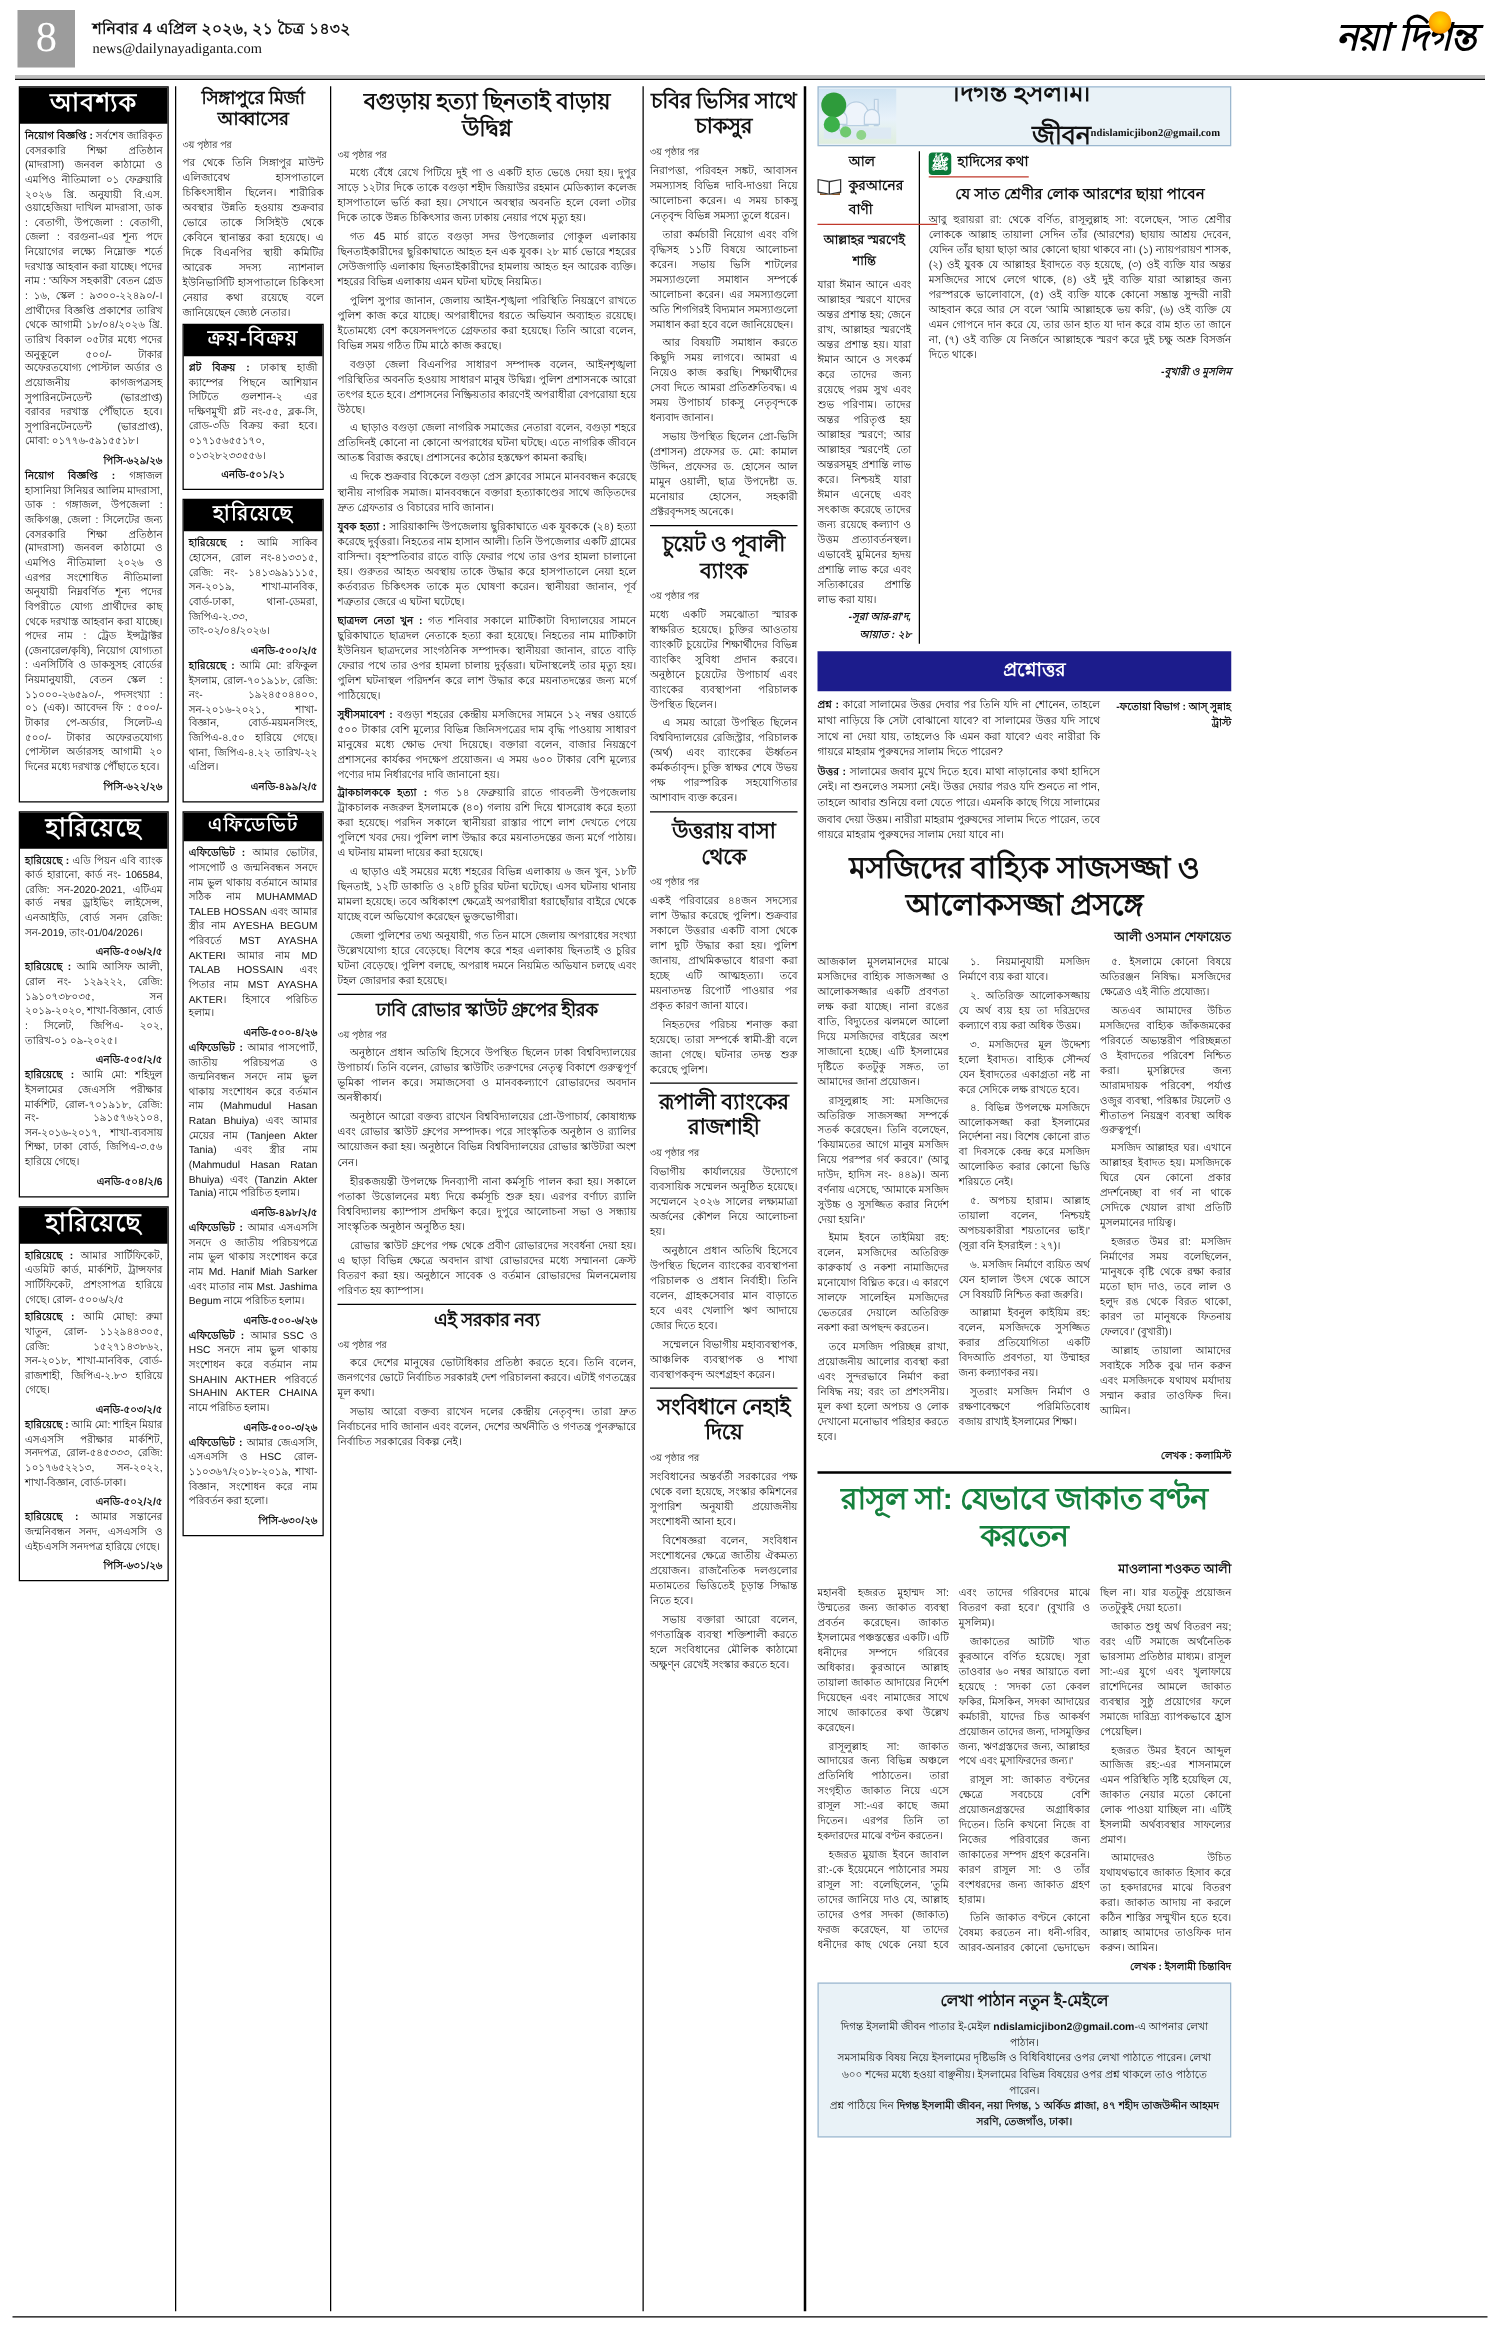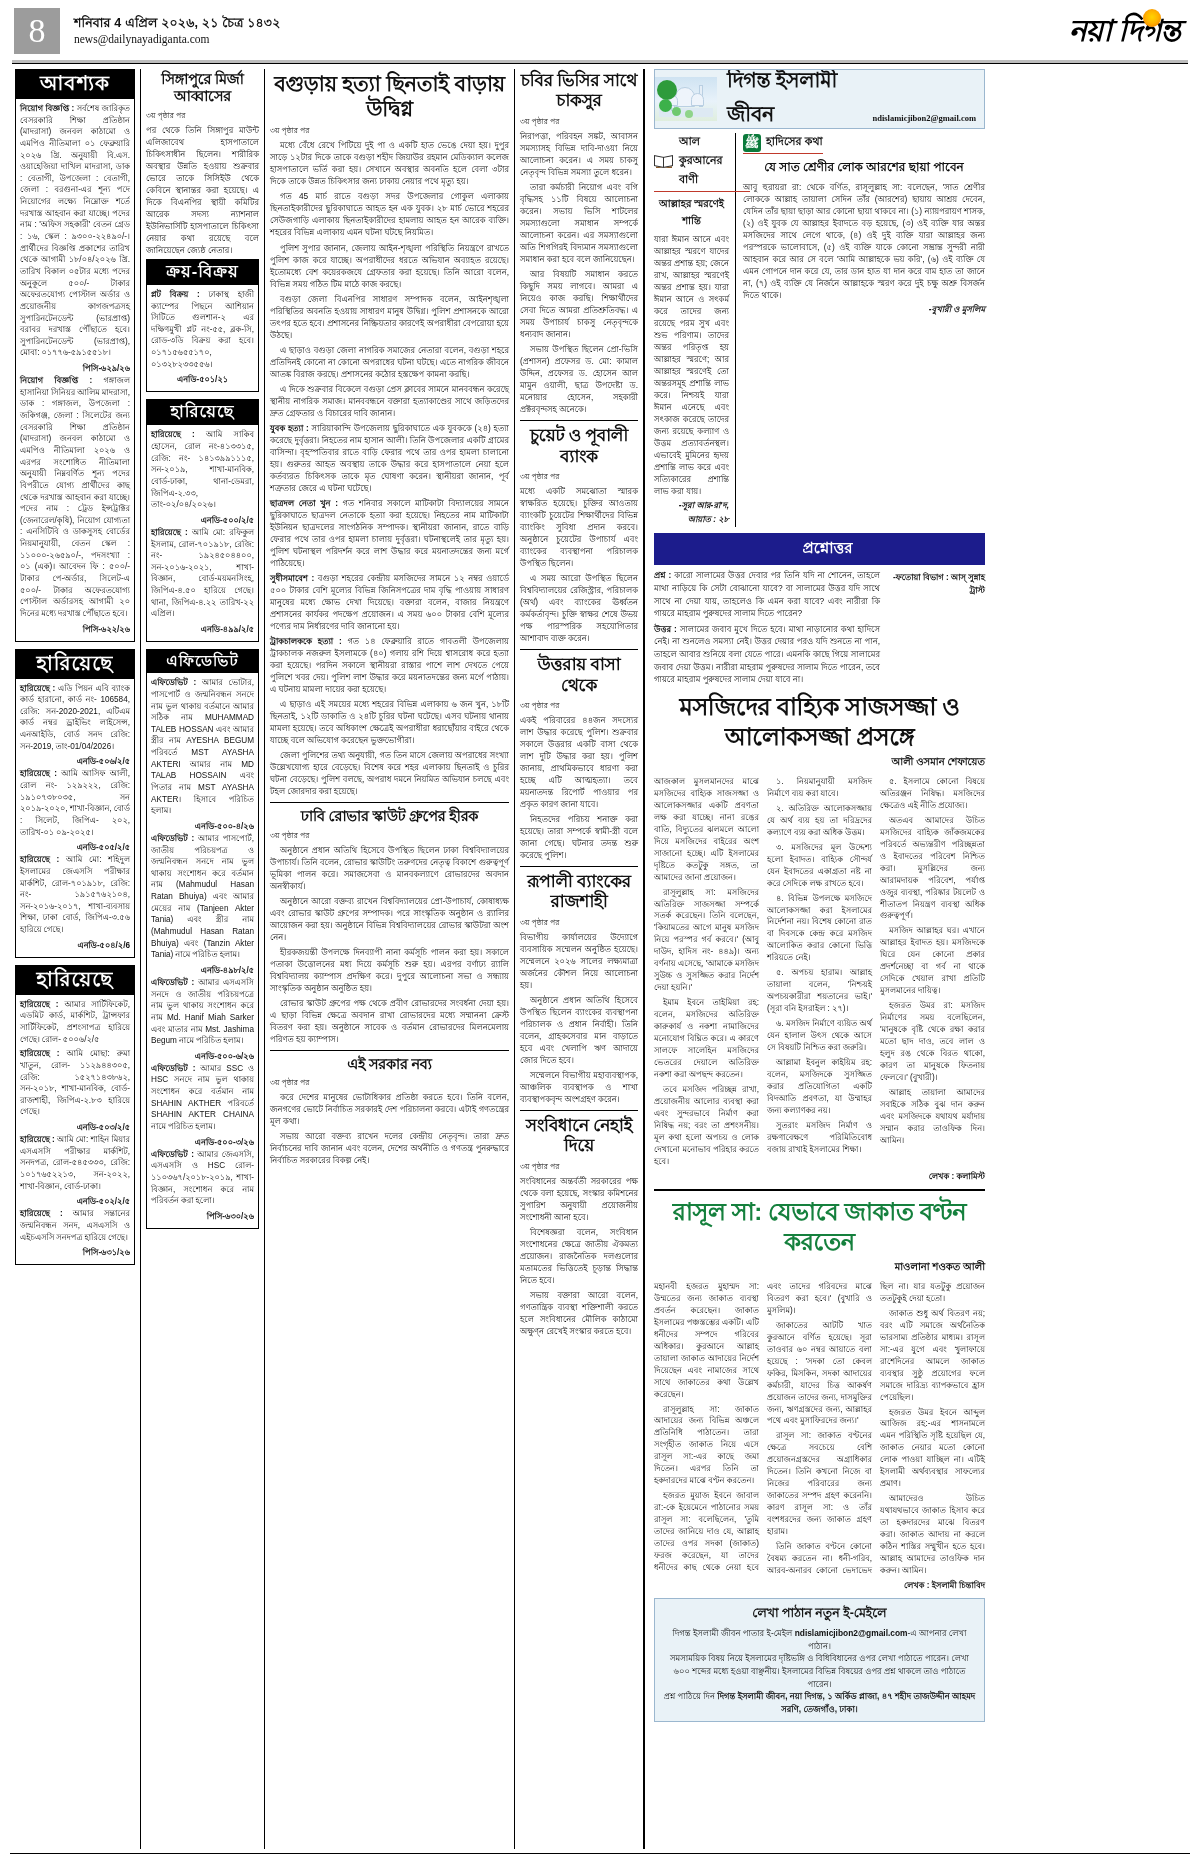--- a/index.html
+++ b/index.html
@@ -61,37 +61,37 @@
     font-size:8.2px; line-height:1.42; text-align:justify;
     hyphens:auto; word-spacing:-0.3px;
   }
   .ctext b { font-weight:bold; }
   .ref { text-align:right; font-size:8.2px; font-weight:bold; margin-top:1px; }
   .refc { text-align:center; font-size:8.2px; font-weight:bold; margin-top:1px; }
   .para { margin:0 0 3px 0; }
 
   
   .newshead {
-    font-size:21px; font-weight:bold; text-align:center; line-height:1.2;
+    font-size:18px; font-weight:bold; text-align:center; line-height:1.2;
     margin:2px 0 3px 0; letter-spacing:-.3px;
   }
   .newshead.sm { font-size:14.5px; }
   .newshead.xs { font-size:17px; }
   .contfrom { font-size:7.6px; margin:0 0 2px 0; }
   .ntext { font-size:8.3px; line-height:1.45; text-align:justify; }
   .ntext p { margin:0 0 3px 0; text-indent:10px; }
   .ntext p.noind { text-indent:0; }
   .sub { font-weight:bold; }
   .hr-thin { border-top:1px solid #000; margin:5px 0 5px 0; }
   .hr-thick { border-top:2px solid #000; margin:6px 0 5px 0; }
 
   
   .isl-banner {
     border:1px solid #9bb7cf; background:#e9f2f7; display:flex; align-items:center;
-    height:60px; margin-bottom:4px; overflow:hidden;
+    height:48px; margin-bottom:4px; overflow:hidden;text-align:right;
   }
   .isl-pic {
     width:62px; height:44px; flex:0 0 auto; position:relative; overflow:hidden;
     background:linear-gradient(#cfe3f2 0%, #e8f2fa 55%, #dfeede 100%);
   }
   .dome { position:absolute; background:#eef4fb; border:1px solid #b9cfe2; }
   .d1 { width:20px;height:20px;border-radius:50% 50% 0 0; left:20px; top:10px; }
   .d2 { width:13px;height:13px;border-radius:50% 50% 0 0; left:36px; top:16px; }
   .d3 { width:11px;height:11px;border-radius:50% 50% 0 0; left:12px; top:18px; }
   .minaret { position:absolute; width:4px; height:22px; background:#e5eef7; border:1px solid #b9cfe2; }
@@ -264,21 +264,21 @@
     </div>
 
     <div class="col c3">
 
       <div>
         <div class="newshead">বগুড়ায় হত্যা ছিনতাই বাড়ায় উদ্বিগ্ন</div>
         <div class="contfrom">৩য় পৃষ্ঠার পর</div>
         <div class="ntext">
           <p>মধ্যে বেঁধে রেখে পিটিয়ে দুই পা ও একটি হাত ভেঙে দেয়া হয়। দুপুর সাড়ে ১২টার দিকে তাকে বগুড়া শহীদ জিয়াউর রহমান মেডিক্যাল কলেজ হাসপাতালে ভর্তি করা হয়। সেখানে অবস্থার অবনতি হলে বেলা ৩টার দিকে তাকে উন্নত চিকিৎসার জন্য ঢাকায় নেয়ার পথে মৃত্যু হয়।</p>
           <p>গত 45 মার্চ রাতে বগুড়া সদর উপজেলার গোকুল এলাকায় ছিনতাইকারীদের ছুরিকাঘাতে আহত হন এক যুবক। ২৮ মার্চ ভোরে শহরের সেউজগাড়ি এলাকায় ছিনতাইকারীদের হামলায় আহত হন আরেক ব্যক্তি। শহরের বিভিন্ন এলাকায় এমন ঘটনা ঘটছে নিয়মিত।</p>
-          <p>পুলিশ সুপার জানান, জেলায় আইন-শৃঙ্খলা পরিস্থিতি নিয়ন্ত্রণে রাখতে পুলিশ কাজ করে যাচ্ছে। অপরাধীদের ধরতে অভিযান অব্যাহত রয়েছে। ইতোমধ্যে বেশ কয়েরকজযে গ্রেফতার করা হয়েছে। তিনি আরো বলেন, বিভিন্ন সময় গঠিত টিম মাঠে কাজ করছে।</p>
+          <p>পুলিশ সুপার জানান, জেলায় আইন-শৃঙ্খলা পরিস্থিতি নিয়ন্ত্রণে রাখতে পুলিশ কাজ করে যাচ্ছে। অপরাধীদের ধরতে অভিযান অব্যাহত রয়েছে। ইতোমধ্যে বেশ কয়েসনদপতে গ্রেফতার করা হয়েছে। তিনি আরো বলেন, বিভিন্ন সময় গঠিত টিম মাঠে কাজ করছে।</p>
           <p>বগুড়া জেলা বিএনপির সাধারণ সম্পাদক বলেন, আইনশৃঙ্খলা পরিস্থিতির অবনতি হওয়ায় সাধারণ মানুষ উদ্বিগ্ন। পুলিশ প্রশাসনকে আরো তৎপর হতে হবে। প্রশাসনের নিষ্ক্রিয়তার কারণেই অপরাধীরা বেপরোয়া হয়ে উঠছে।</p>
           <p>এ ছাড়াও বগুড়া জেলা নাগরিক সমাজের নেতারা বলেন, বগুড়া শহরে প্রতিদিনই কোনো না কোনো অপরাধের ঘটনা ঘটছে। এতে নাগরিক জীবনে আতঙ্ক বিরাজ করছে। প্রশাসনের কঠোর হস্তক্ষেপ কামনা করছি।</p>
           <p>এ দিকে শুক্রবার বিকেলে বগুড়া প্রেস ক্লাবের সামনে মানববন্ধন করেছে স্থানীয় নাগরিক সমাজ। মানববন্ধনে বক্তারা হত্যাকাণ্ডের সাথে জড়িতদের দ্রুত গ্রেফতার ও বিচারের দাবি জানান।</p>
           <p class="noind"><span class="sub">যুবক হত্যা :</span> <span>সারিয়াকান্দি উপজেলায় ছুরিকাঘাতে এক যুবককে (২৪) হত্যা করেছে দুর্বৃত্তরা। নিহতের নাম হাসান আলী। তিনি উপজেলার একটি গ্রামের বাসিন্দা। বৃহস্পতিবার রাতে বাড়ি ফেরার পথে তার ওপর হামলা চালানো হয়। গুরুতর আহত অবস্থায় তাকে উদ্ধার করে হাসপাতালে নেয়া হলে কর্তব্যরত চিকিৎসক তাকে মৃত ঘোষণা করেন। স্থানীয়রা জানান, পূর্ব শত্রুতার জেরে এ ঘটনা ঘটেছে।</span></p>
           <p class="noind"><span class="sub">ছাত্রদল নেতা খুন :</span> <span>গত শনিবার সকালে মাটিকাটা বিদ্যালয়ের সামনে ছুরিকাঘাতে ছাত্রদল নেতাকে হত্যা করা হয়েছে। নিহতের নাম মাটিকাটা ইউনিয়ন ছাত্রদলের সাংগঠনিক সম্পাদক। স্থানীয়রা জানান, রাতে বাড়ি ফেরার পথে তার ওপর হামলা চালায় দুর্বৃত্তরা। ঘটনাস্থলেই তার মৃত্যু হয়। পুলিশ ঘটনাস্থল পরিদর্শন করে লাশ উদ্ধার করে ময়নাতদন্তের জন্য মর্গে পাঠিয়েছে।</span></p>
           <p class="noind"><span class="sub">সুধীসমাবেশ :</span> <span>বগুড়া শহরের কেন্দ্রীয় মসজিদের সামনে ১২ নম্বর ওয়ার্ডে ৫০০ টাকার বেশি মূল্যের বিভিন্ন জিনিসপত্রের দাম বৃদ্ধি পাওয়ায় সাধারণ মানুষের মধ্যে ক্ষোভ দেখা দিয়েছে। বক্তারা বলেন, বাজার নিয়ন্ত্রণে প্রশাসনের কার্যকর পদক্ষেপ প্রয়োজন। এ সময় ৬০০ টাকার বেশি মূল্যের পণ্যের দাম নির্ধারণের দাবি জানানো হয়।</span></p>
           <p class="noind"><span class="sub">ট্রাকচালককে হত্যা :</span> <span>গত ১৪ ফেব্রুয়ারি রাতে গাবতলী উপজেলায় ট্রাকচালক নজরুল ইসলামকে (৪০) গলায় রশি দিয়ে শ্বাসরোধ করে হত্যা করা হয়েছে। পরদিন সকালে স্থানীয়রা রাস্তার পাশে লাশ দেখতে পেয়ে পুলিশে খবর দেয়। পুলিশ লাশ উদ্ধার করে ময়নাতদন্তের জন্য মর্গে পাঠায়। এ ঘটনায় মামলা দায়ের করা হয়েছে।</span></p>
           <p>এ ছাড়াও এই সময়ের মধ্যে শহরের বিভিন্ন এলাকায় ৬ জন খুন, ১৮টি ছিনতাই, ১২টি ডাকাতি ও ২৪টি চুরির ঘটনা ঘটেছে। এসব ঘটনায় থানায় মামলা হয়েছে। তবে অধিকাংশ ক্ষেত্রেই অপরাধীরা ধরাছোঁয়ার বাইরে থেকে যাচ্ছে বলে অভিযোগ করেছেন ভুক্তভোগীরা।</p>
           <p>জেলা পুলিশের তথ্য অনুযায়ী, গত তিন মাসে জেলায় অপরাধের সংখ্যা উল্লেখযোগ্য হারে বেড়েছে। বিশেষ করে শহর এলাকায় ছিনতাই ও চুরির ঘটনা বেড়েছে। পুলিশ বলছে, অপরাধ দমনে নিয়মিত অভিযান চলছে এবং টহল জোরদার করা হয়েছে।</p>
         </div>

